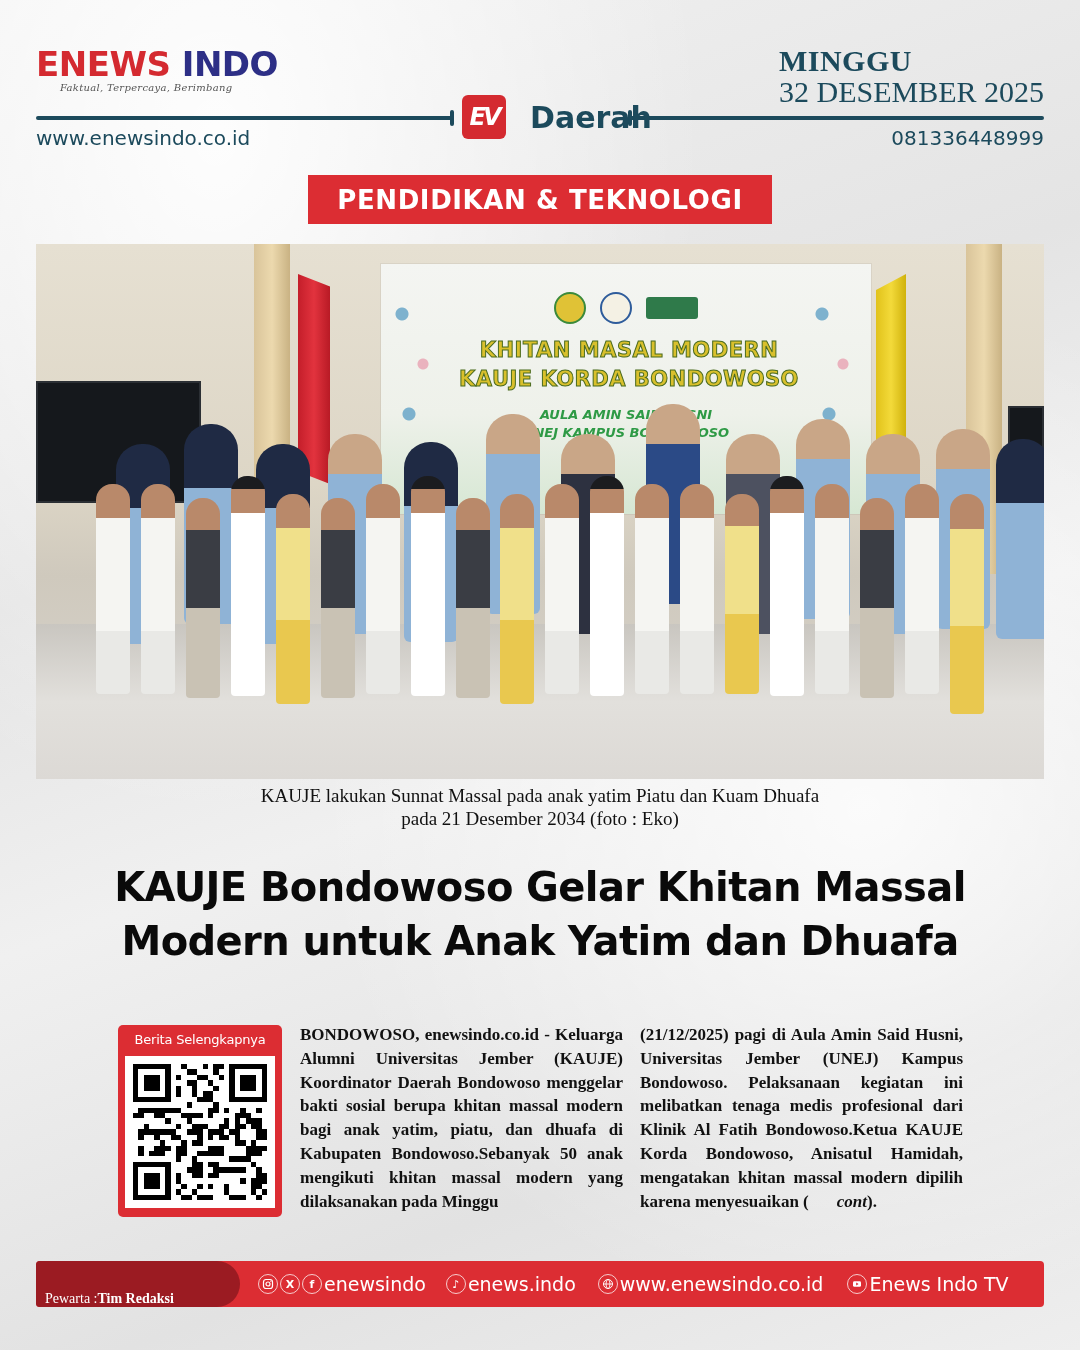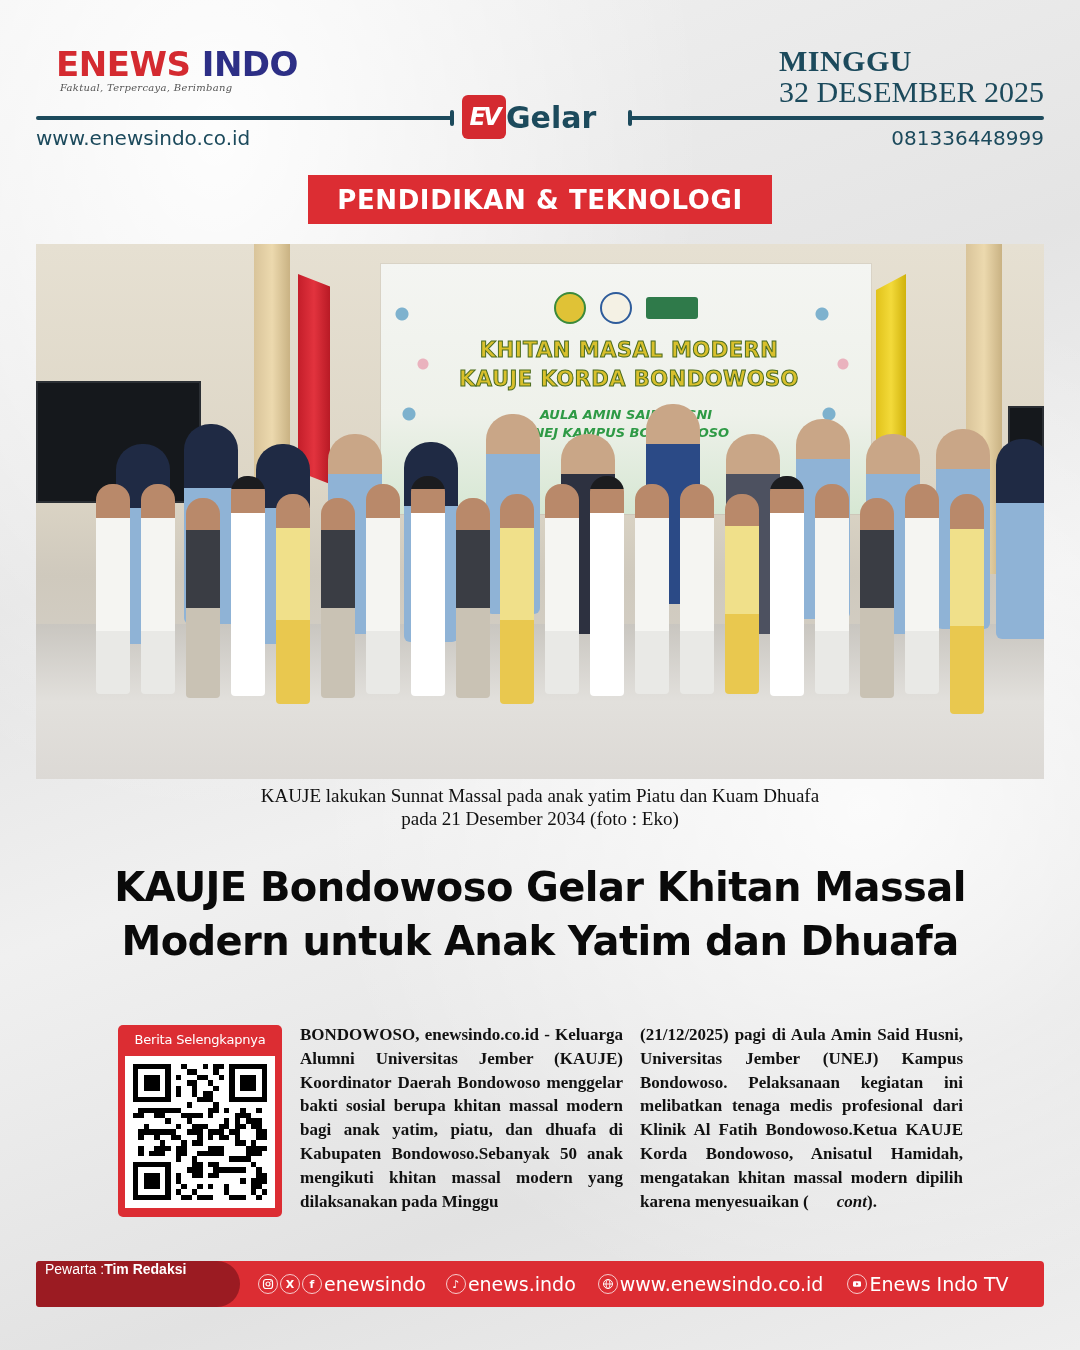--- a/index.html
+++ b/index.html
@@ -9,37 +9,37 @@
       background: #ececec;
       background-image:
         radial-gradient(ellipse at 20% 10%, rgba(255,255,255,0.9) 0%, rgba(255,255,255,0) 40%),
         radial-gradient(ellipse at 80% 60%, rgba(255,255,255,0.8) 0%, rgba(255,255,255,0) 45%),
         linear-gradient(160deg, #f2f2f2 0%, #e4e4e4 35%, #f0f0f0 55%, #e2e2e2 80%, #eeeeee 100%);
       font-family: "Liberation Sans", sans-serif;
     }
 
     
     .brand { position: absolute; left: 36px; top: 44px; width: 260px; }
-    .brand-name { font-family: "DejaVu Sans", sans-serif; font-weight: bold; font-size: 34px; letter-spacing: -0.5px; line-height: 40px; white-space: nowrap; margin-left: 20px; }
+    .brand-name { font-family: "DejaVu Sans", sans-serif; font-weight: bold; font-size: 34px; letter-spacing: -0.5px; line-height: 40px; white-space: nowrap; }
     .brand-name .red { color: #d42a30; }
     .brand-name .blue { color: #2d2f86; }
     .brand-tagline { font-family: "DejaVu Serif", serif; font-style: italic; font-size: 10px; color: #555; margin-left: 24px; margin-top: -2px; letter-spacing: 0.3px; }
 
     .date-block { position: absolute; right: 36px; top: 46px; text-align: left; color: #1c4a5c; font-family: "Liberation Serif", serif; }
     .date-day { font-size: 30px; font-weight: bold; line-height: 30px; letter-spacing: 0.5px; }
     .date-full { font-size: 30px; line-height: 32px; }
 
     .rule { position: absolute; top: 116px; height: 4px; background: #1c4a5c; border-radius: 2px; }
     .rule-left { left: 36px; width: 416px; }
     .rule-right { left: 630px; width: 414px; }
     .rule-cap { position: absolute; top: 110px; width: 4px; height: 16px; background: #1c4a5c; border-radius: 2px; }
     .cap-left { left: 450px; }
     .cap-right { left: 628px; }
 
-    .koran { position: absolute; left: 462px; top: 95px; display: flex; align-items: center; gap: 0; }
+    .koran { position: absolute; left: 462px; top: 95px; display: flex; align-items: center; gap: 24px; }
     .koran-logo { width: 44px; height: 44px; background: #d42a30; border-radius: 6px; display: flex; align-items: center; justify-content: center; color: #fff; font-family: "DejaVu Sans", sans-serif; font-weight: bold; font-style: italic; font-size: 24px; letter-spacing: -3px; }
     .koran-label { font-family: "DejaVu Sans", sans-serif; font-weight: bold; font-size: 30px; color: #1c4a5c; }
 
     .site-url { position: absolute; left: 36px; top: 126px; font-size: 20px; color: #1c4a5c; font-family: "DejaVu Sans", sans-serif; }
     .phone { position: absolute; right: 36px; top: 126px; font-size: 20px; color: #1c4a5c; font-family: "DejaVu Sans", sans-serif; }
 
     .category { position: absolute; left: 308px; top: 175px; width: 464px; height: 49px; background: #dc2d33; border-radius: 0; color: #fff; font-family: "DejaVu Sans", sans-serif; font-weight: bold; font-size: 26px; display: flex; align-items: center; justify-content: center; letter-spacing: 0.6px; }
 
     
     .photo { position: absolute; left: 36px; top: 244px; width: 1008px; height: 535px; overflow: hidden; background: #d9d2c2; }
@@ -81,21 +81,21 @@
     .qr-grid span.on { background: #000; }
 
     
     .col { position: absolute; top: 1023px; width: 323px; font-family: "Liberation Serif", serif; font-weight: bold; font-size: 17px; line-height: 23.8px; color: #111; text-align: justify; }
     .col-1 { left: 300px; }
     .col-2 { left: 640px; }
     .col-2 i { font-style: italic; margin-left: 28px; }
 
     
     .footer { position: absolute; left: 36px; top: 1261px; width: 1008px; height: 46px; background: #dc2d33; border-radius: 4px; display: flex; align-items: center; }
-    .reporter { height: 46px; width: 204px; background: #9b1b22; border-radius: 4px 24px 24px 4px; display: flex; align-items: flex-start; padding-left: 9px; color: #fff; font-family: Liberation Sans, sans-serif; font-size: 14px; white-space: nowrap; }
+    .reporter { height: 46px; width: 204px; background: #9b1b22; border-radius: 4px 24px 24px 4px; display: flex; align-items: flex-end; padding-left: 9px; color: #fff; font-family: Liberation Serif, serif; font-size: 14px; white-space: nowrap; }
     .reporter b { font-weight: bold; }
     .social { display: flex; align-items: center; color: #fff; font-family: "DejaVu Sans", sans-serif; font-size: 19px; white-space: nowrap; }
     .social-1 { margin-left: 18px; }
     .social-2 { margin-left: 20px; }
     .social-3 { margin-left: 22px; }
     .social-4 { margin-left: 24px; }
     .ic { display: inline-flex; width: 20px; height: 20px; border: 1.2px solid rgba(255,255,255,0.75); border-radius: 50%; align-items: center; justify-content: center; font-size: 11px; font-weight: bold; margin-right: 2px; color: #fff; line-height: 1; }
     .ic svg { width: 12px; height: 12px; }
   </style>
 </head>
@@ -114,21 +114,21 @@
   <div class="date-full">32 DESEMBER 2025</div>
 </div>
 
 <div class="rule rule-left"></div>
 <div class="rule-cap cap-left"></div>
 <div class="rule rule-right"></div>
 <div class="rule-cap cap-right"></div>
 
 <div class="koran">
   <div class="koran-logo">EV</div>
-  <div class="koran-label">Gelar</div>
+  <div class="koran-label">Daerah</div>
 </div>
 
 <div class="site-url">www.enewsindo.co.id</div>
 <div class="phone">081336448999</div>
 
 <div class="category">PENDIDIKAN &amp; TEKNOLOGI</div>
 
 <div class="photo">
   <div class="ph-wall"></div>
   <div class="ph-floor"></div>

